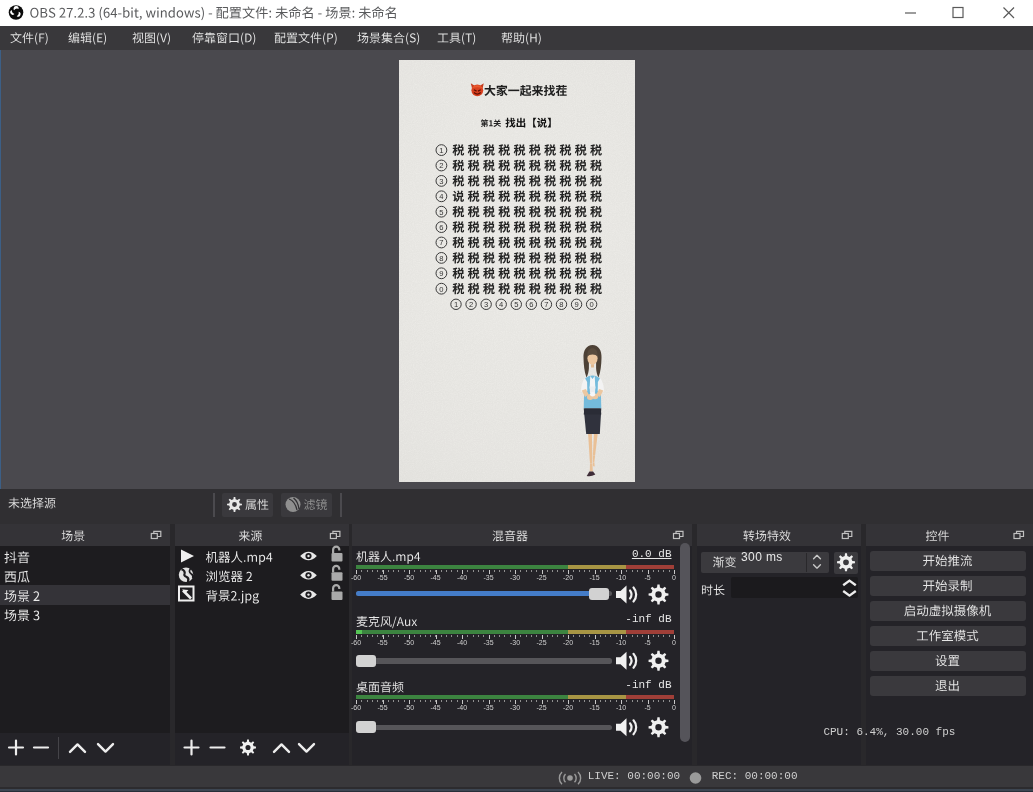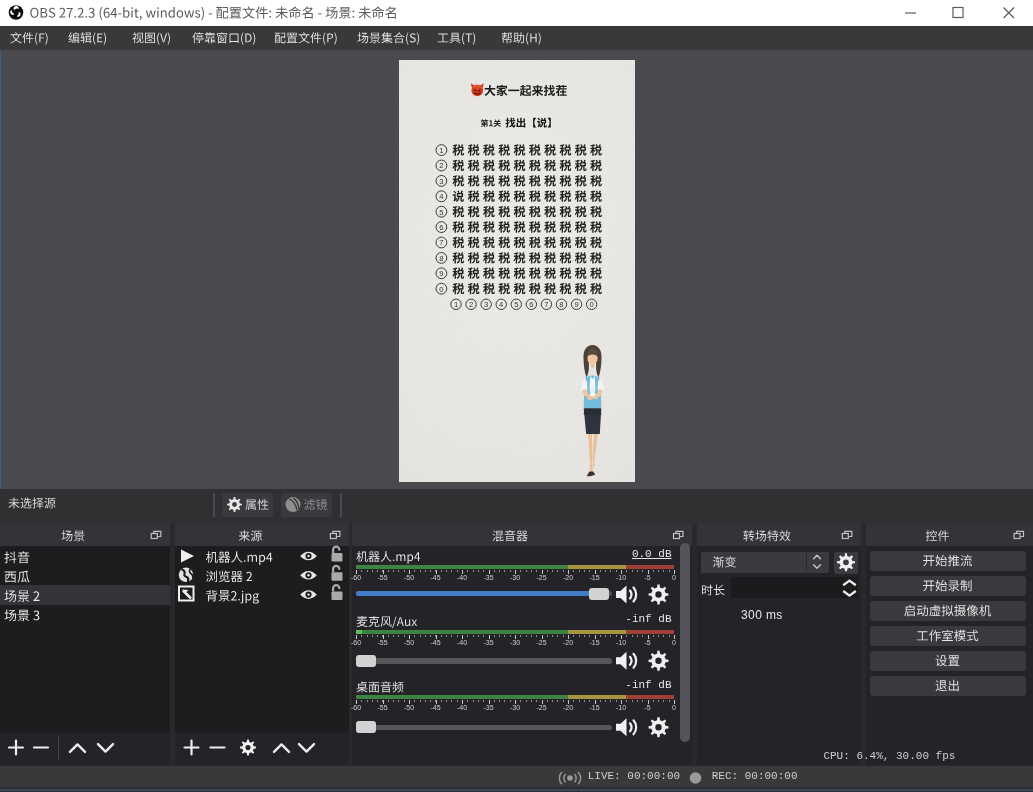--- a/index.html
+++ b/index.html
@@ -107,25 +107,25 @@
 <div class="a" style="left:869.5px;top:601px;width:156px;height:20px;background:#3a393d;border-radius:3px"></div>
 <div class="a" style="left:869.5px;top:626px;width:156px;height:20px;background:#3a393d;border-radius:3px"></div>
 <div class="a" style="left:869.5px;top:651px;width:156px;height:20px;background:#3a393d;border-radius:3px"></div>
 <div class="a" style="left:869.5px;top:676px;width:156px;height:20px;background:#3a393d;border-radius:3px"></div>
 <div class="a" style="left:0;top:766px;width:1033px;height:21px;background:#39383b"></div>
 <div class="a" style="left:0;top:787px;width:1033px;height:1.5px;background:#2c2b2e"></div>
 <div class="a" style="left:0;top:788.5px;width:1033px;height:2.5px;background:#3d4652"></div>
 <div class="a" style="left:0;top:791px;width:1033px;height:1px;background:#272e38"></div>
 <div class="a mono" style="left:587.7px;top:770.25px;font-size:11px;color:#cfcfcf;letter-spacing:0px;white-space:pre;">LIVE: 00:00:00</div>
 <div class="a mono" style="left:711.7px;top:770.25px;font-size:11px;color:#cfcfcf;letter-spacing:0px;white-space:pre;">REC: 00:00:00</div>
-<div class="a mono" style="left:823.4px;top:750px;font-size:11px;color:#cfcfcf;letter-spacing:0px;white-space:pre;text-align:right;">CPU: 6.4%, 30.00 fps</div>
+<div class="a mono" style="left:823.4px;top:726px;font-size:11px;color:#cfcfcf;letter-spacing:0px;white-space:pre;text-align:right;">CPU: 6.4%, 30.00 fps</div>
 <div class="a mono" style="right:361.5px;top:548.25px;font-size:11px;color:#e8e8e8;letter-spacing:0px;white-space:pre;text-decoration:underline;">0.0 dB</div>
 <div class="a mono" style="right:361.5px;top:613.25px;font-size:11px;color:#e8e8e8;letter-spacing:0px;white-space:pre;">-inf dB</div>
 <div class="a mono" style="right:361.5px;top:679.25px;font-size:11px;color:#e8e8e8;letter-spacing:0px;white-space:pre;">-inf dB</div>
-<div class="a " style="left:741px;top:608px;font-size:12px;color:#e8e8e8;letter-spacing:0.4px;white-space:pre;">300 ms</div>
+<div class="a " style="left:741px;top:550px;font-size:12px;color:#e8e8e8;letter-spacing:0.4px;white-space:pre;">300 ms</div>
 <svg class="a" style="left:0;top:0" width="1033" height="792">
     <defs>
       <path id="g0" d="M371 -13C555 -13 684 134 684 369C684 604 555 746 371 746C187 746 58 604 58 369C58 134 187 -13 371 -13ZM371 68C239 68 153 186 153 369C153 552 239 665 371 665C503 665 589 552 589 369C589 186 503 68 371 68Z"></path>
       <path id="g1" d="M101 0H334C498 0 612 71 612 215C612 315 550 373 463 390V395C532 417 570 481 570 554C570 683 466 733 318 733H101ZM193 422V660H306C421 660 479 628 479 542C479 467 428 422 302 422ZM193 74V350H321C450 350 521 309 521 218C521 119 447 74 321 74Z"></path>
       <path id="g2" d="M304 -13C457 -13 553 79 553 195C553 304 487 354 402 391L298 436C241 460 176 487 176 559C176 624 230 665 313 665C381 665 435 639 480 597L528 656C477 709 400 746 313 746C180 746 82 665 82 552C82 445 163 393 231 364L336 318C406 287 459 263 459 187C459 116 402 68 305 68C229 68 155 104 103 159L48 95C111 29 200 -13 304 -13Z"></path>
       <path id="g3" d="M44 0H505V79H302C265 79 220 75 182 72C354 235 470 384 470 531C470 661 387 746 256 746C163 746 99 704 40 639L93 587C134 636 185 672 245 672C336 672 380 611 380 527C380 401 274 255 44 54Z"></path>
       <path id="g4" d="M198 0H293C305 287 336 458 508 678V733H49V655H405C261 455 211 278 198 0Z"></path>
       <path id="g5" d="M139 -13C175 -13 205 15 205 56C205 98 175 126 139 126C102 126 73 98 73 56C73 15 102 -13 139 -13Z"></path>
       <path id="g6" d="M263 -13C394 -13 499 65 499 196C499 297 430 361 344 382V387C422 414 474 474 474 563C474 679 384 746 260 746C176 746 111 709 56 659L105 601C147 643 198 672 257 672C334 672 381 626 381 556C381 477 330 416 178 416V346C348 346 406 288 406 199C406 115 345 63 257 63C174 63 119 103 76 147L29 88C77 35 149 -13 263 -13Z"></path>
       <path id="g7" d="M239 -196 295 -171C209 -29 168 141 168 311C168 480 209 649 295 792L239 818C147 668 92 507 92 311C92 114 147 -47 239 -196Z"></path>

